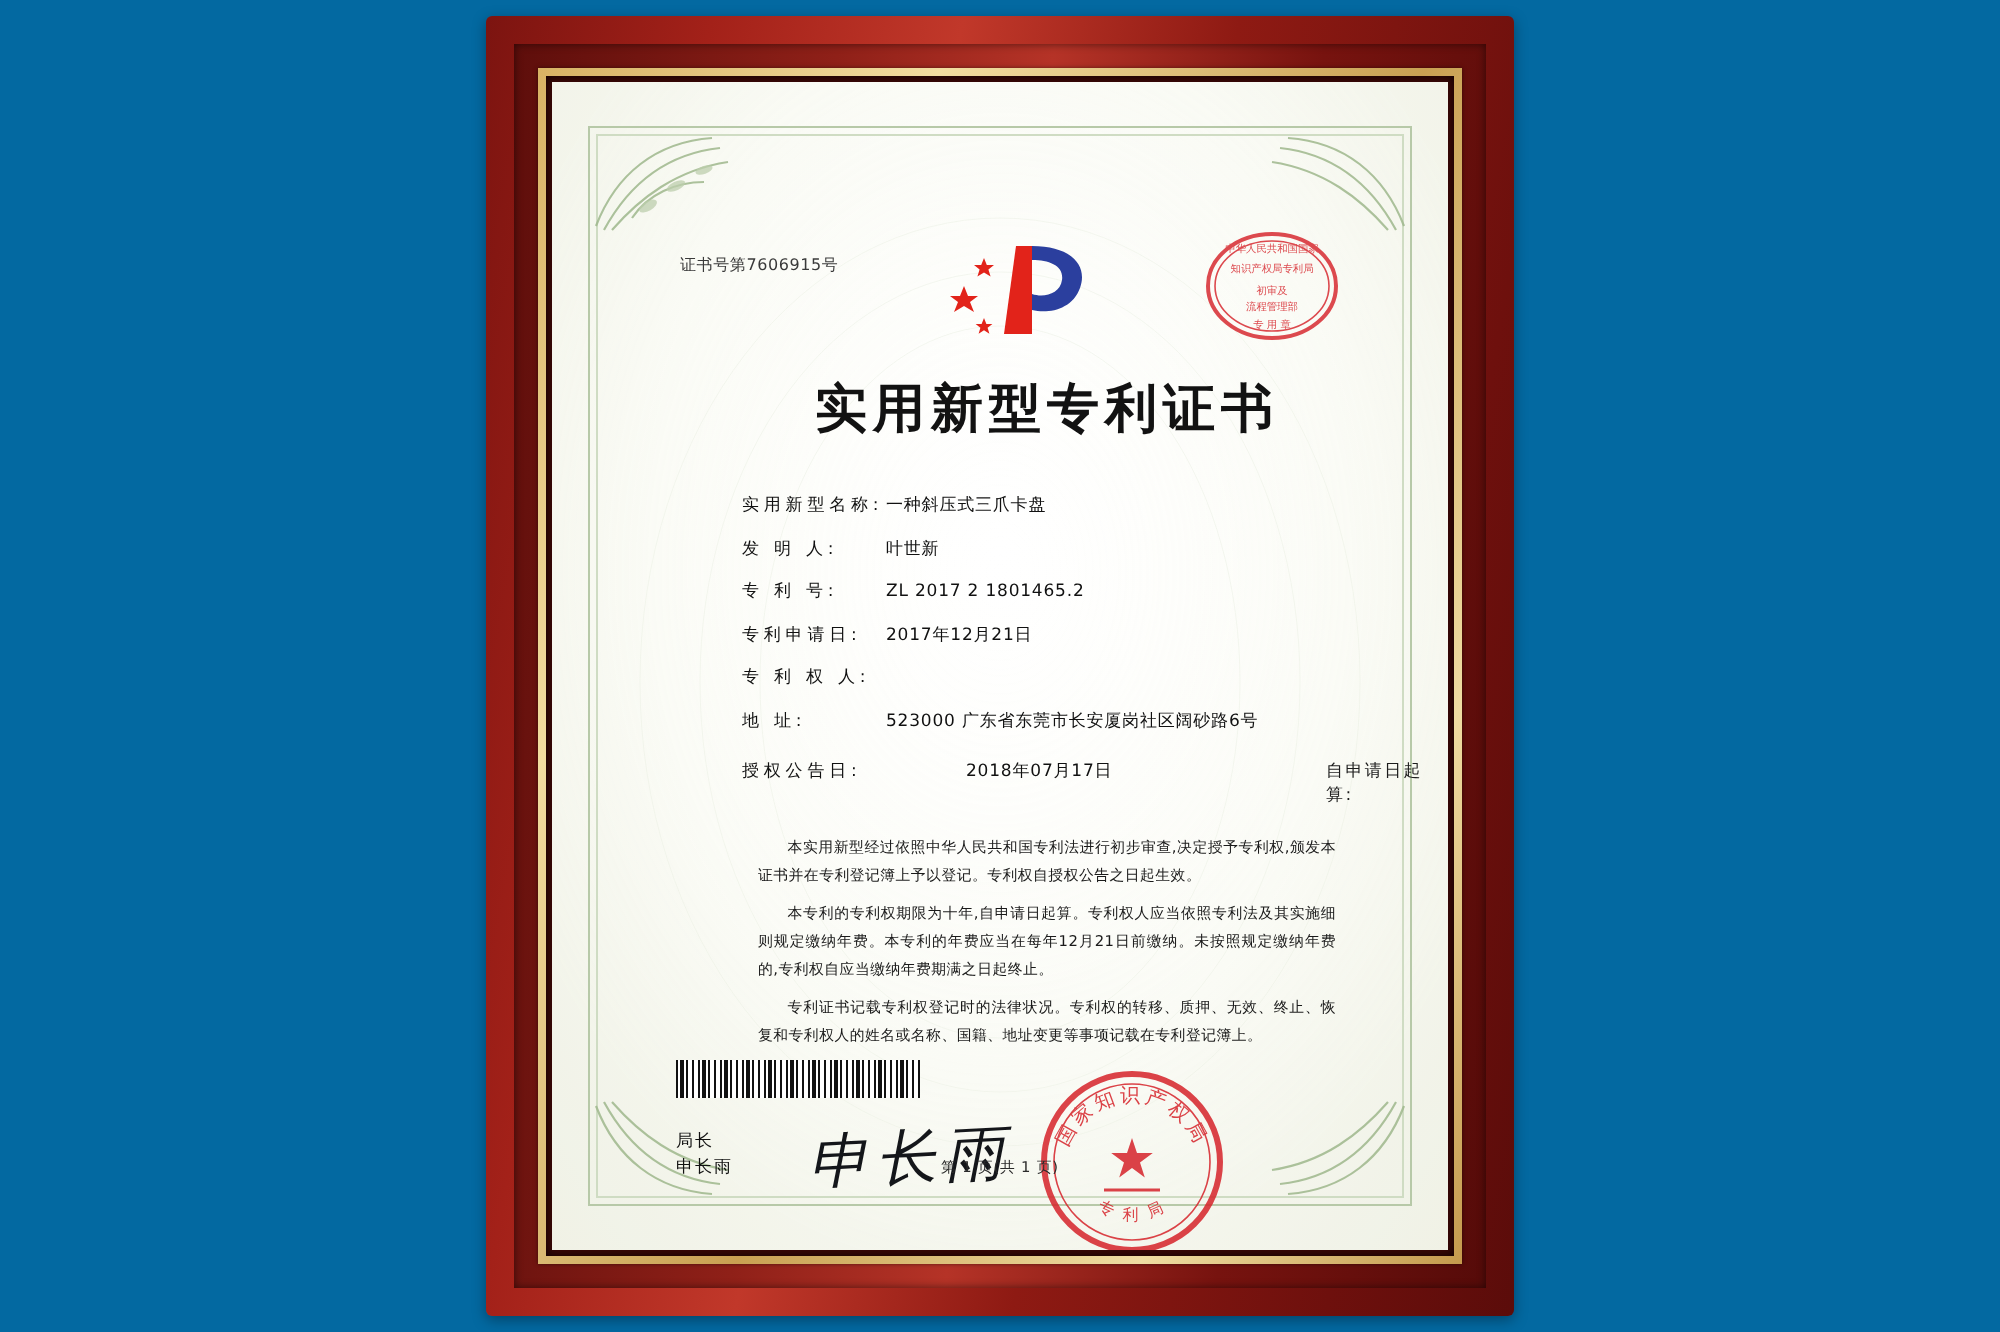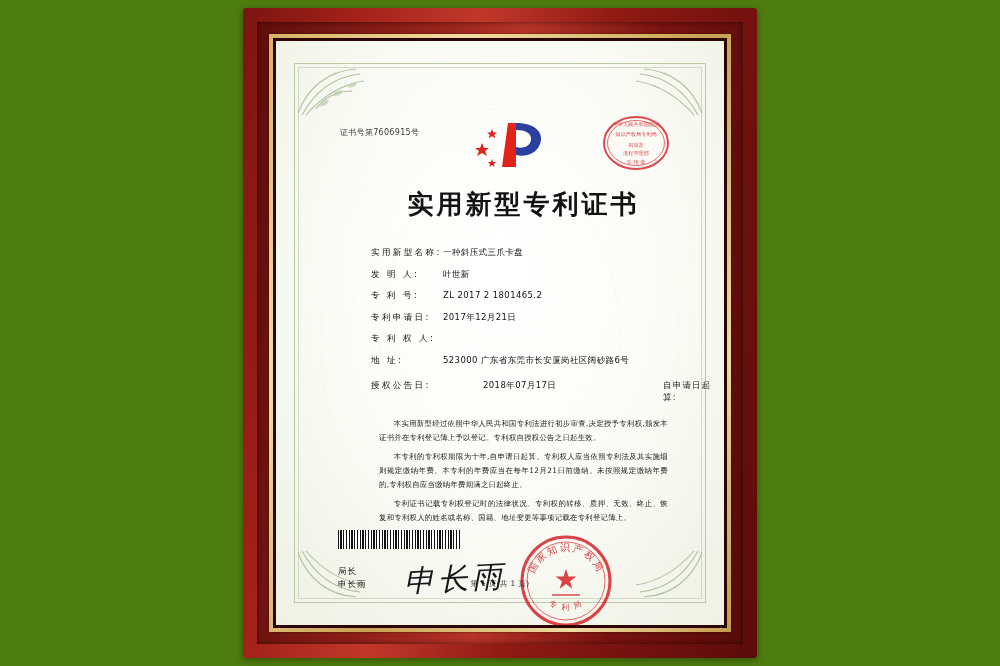--- a/index.html
+++ b/index.html
@@ -9,21 +9,21 @@
     width: 1000px;
     height: 666px;
     overflow: hidden;
     font-family: "DejaVu Sans", "Liberation Sans", sans-serif;
   }
 
   #stage {
     position: relative;
     width: 1000px;
     height: 666px;
-    background: #4d7c0f;
+    background: #0369a1;
   }
 
   
   .frame-outer {
     position: absolute;
     left: 243px;
     top: 8px;
     width: 514px;
     height: 650px;
     background: linear-gradient(100deg, #7c1410 0%, #a32119 18%, #c1382a 38%, #8e1a13 60%, #6e100d 85%, #5b0c0a 100%);

